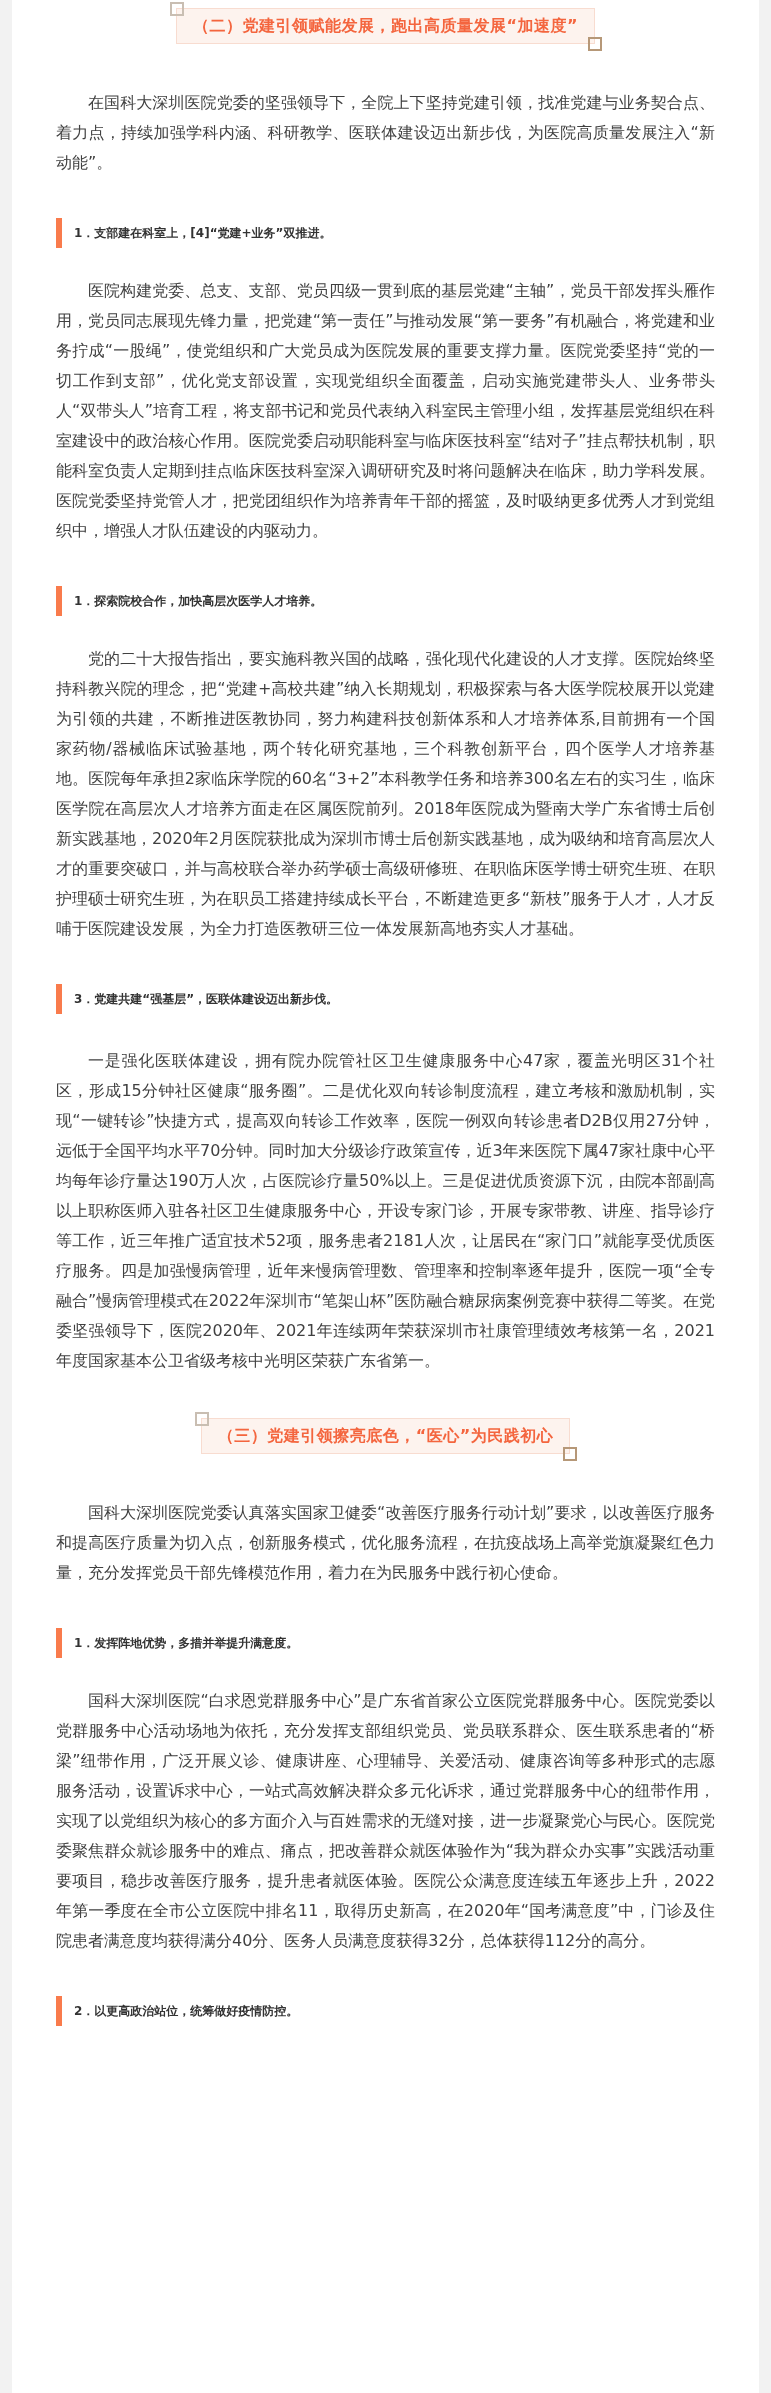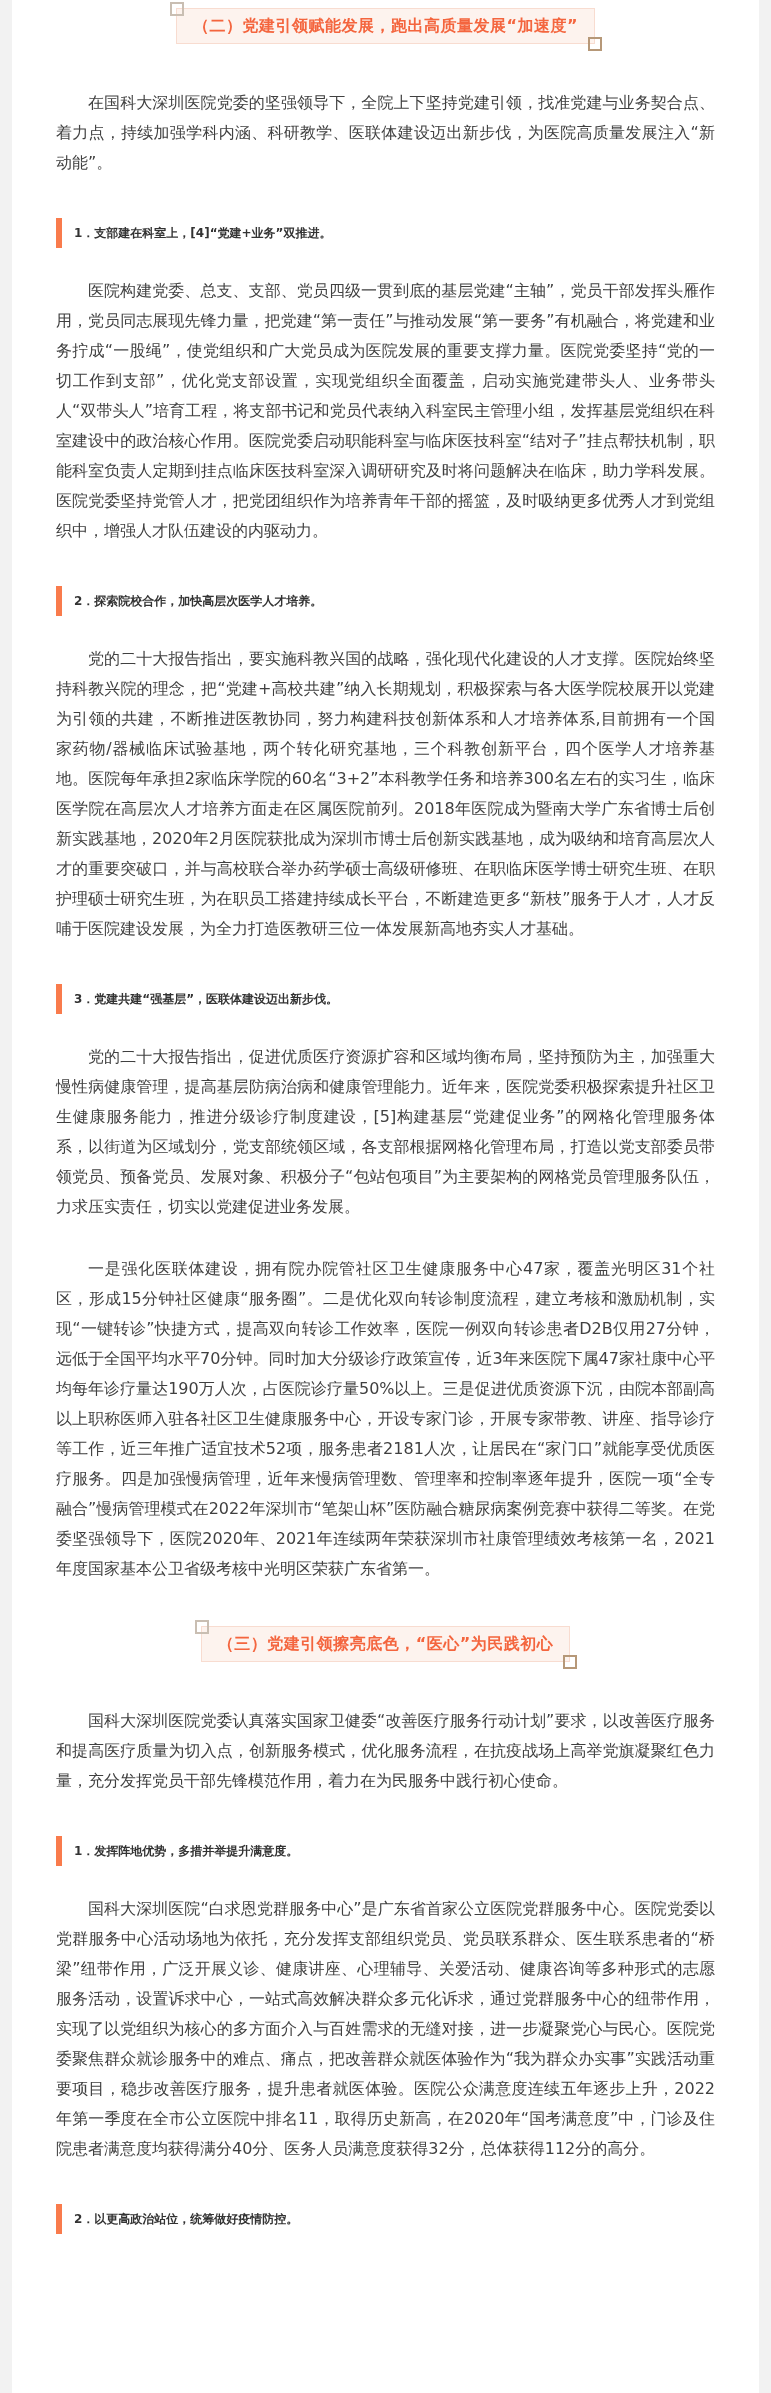--- a/index.html
+++ b/index.html
@@ -86,25 +86,24 @@
       <span>（二）党建引领赋能发展，跑出高质量发展“加速度”</span>
       <span class="sq sq-br"></span>
     </div>
   </div>
 
   <p class="para p-intro">在国科大深圳医院党委的坚强领导下，全院上下坚持党建引领，找准党建与业务契合点、着力点，持续加强学科内涵、科研教学、医联体建设迈出新步伐，为医院高质量发展注入“新动能”。</p>
 
   <div class="h-num">1．支部建在科室上，[4]“党建+业务”双推进。</div>
   <p class="para p-after-h">医院构建党委、总支、支部、党员四级一贯到底的基层党建“主轴”，党员干部发挥头雁作用，党员同志展现先锋力量，把党建“第一责任”与推动发展“第一要务”有机融合，将党建和业务拧成“一股绳”，使党组织和广大党员成为医院发展的重要支撑力量。医院党委坚持“党的一切工作到支部”，优化党支部设置，实现党组织全面覆盖，启动实施党建带头人、业务带头人“双带头人”培育工程，将支部书记和党员代表纳入科室民主管理小组，发挥基层党组织在科室建设中的政治核心作用。医院党委启动职能科室与临床医技科室“结对子”挂点帮扶机制，职能科室负责人定期到挂点临床医技科室深入调研研究及时将问题解决在临床，助力学科发展。医院党委坚持党管人才，把党团组织作为培养青年干部的摇篮，及时吸纳更多优秀人才到党组织中，增强人才队伍建设的内驱动力。</p>
 
-  <div class="h-num">2．探索院校合作，加快高层次医学人才培养。</div>
+  <div class="h-num">1．探索院校合作，加快高层次医学人才培养。</div>
   <p class="para p-after-h">党的二十大报告指出，要实施科教兴国的战略，强化现代化建设的人才支撑。医院始终坚持科教兴院的理念，把“党建+高校共建”纳入长期规划，积极探索与各大医学院校展开以党建为引领的共建，不断推进医教协同，努力构建科技创新体系和人才培养体系,目前拥有一个国家药物/器械临床试验基地，两个转化研究基地，三个科教创新平台，四个医学人才培养基地。医院每年承担2家临床学院的60名“3+2”本科教学任务和培养300名左右的实习生，临床医学院在高层次人才培养方面走在区属医院前列。2018年医院成为暨南大学广东省博士后创新实践基地，2020年2月医院获批成为深圳市博士后创新实践基地，成为吸纳和培育高层次人才的重要突破口，并与高校联合举办药学硕士高级研修班、在职临床医学博士研究生班、在职护理硕士研究生班，为在职员工搭建持续成长平台，不断建造更多“新枝”服务于人才，人才反哺于医院建设发展，为全力打造医教研三位一体发展新高地夯实人才基础。</p>
 
   <div class="h-num">3．党建共建“强基层”，医联体建设迈出新步伐。</div>
-  <p class="para p-after-h">党的二十大报告指出，促进优质医疗资源扩容和区域均衡布局，坚持预防为主，加强重大慢性病健康管理，提高基层防病治病和健康管理能力。近年来，医院党委积极探索提升社区卫生健康服务能力，推进分级诊疗制度建设，[5]构建基层“党建促业务”的网格化管理服务体系，以街道为区域划分，党支部统领区域，各支部根据网格化管理布局，打造以党支部委员带领党员、预备党员、发展对象、积极分子“包站包项目”为主要架构的网格党员管理服务队伍，力求压实责任，切实以党建促进业务发展。</p>
   <p class="para p-after-p">一是强化医联体建设，拥有院办院管社区卫生健康服务中心47家，覆盖光明区31个社区，形成15分钟社区健康“服务圈”。二是优化双向转诊制度流程，建立考核和激励机制，实现“一键转诊”快捷方式，提高双向转诊工作效率，医院一例双向转诊患者D2B仅用27分钟，远低于全国平均水平70分钟。同时加大分级诊疗政策宣传，近3年来医院下属47家社康中心平均每年诊疗量达190万人次，占医院诊疗量50%以上。三是促进优质资源下沉，由院本部副高以上职称医师入驻各社区卫生健康服务中心，开设专家门诊，开展专家带教、讲座、指导诊疗等工作，近三年推广适宜技术52项，服务患者2181人次，让居民在“家门口”就能享受优质医疗服务。四是加强慢病管理，近年来慢病管理数、管理率和控制率逐年提升，医院一项“全专融合”慢病管理模式在2022年深圳市“笔架山杯”医防融合糖尿病案例竞赛中获得二等奖。在党委坚强领导下，医院2020年、2021年连续两年荣获深圳市社康管理绩效考核第一名，2021年度国家基本公卫省级考核中光明区荣获广东省第一。</p>
 
   <div class="banner-row second">
     <div class="banner">
       <span class="sq sq-tl"></span>
       <span>（三）党建引领擦亮底色，“医心”为民践初心</span>
       <span class="sq sq-br"></span>
     </div>
   </div>
 

